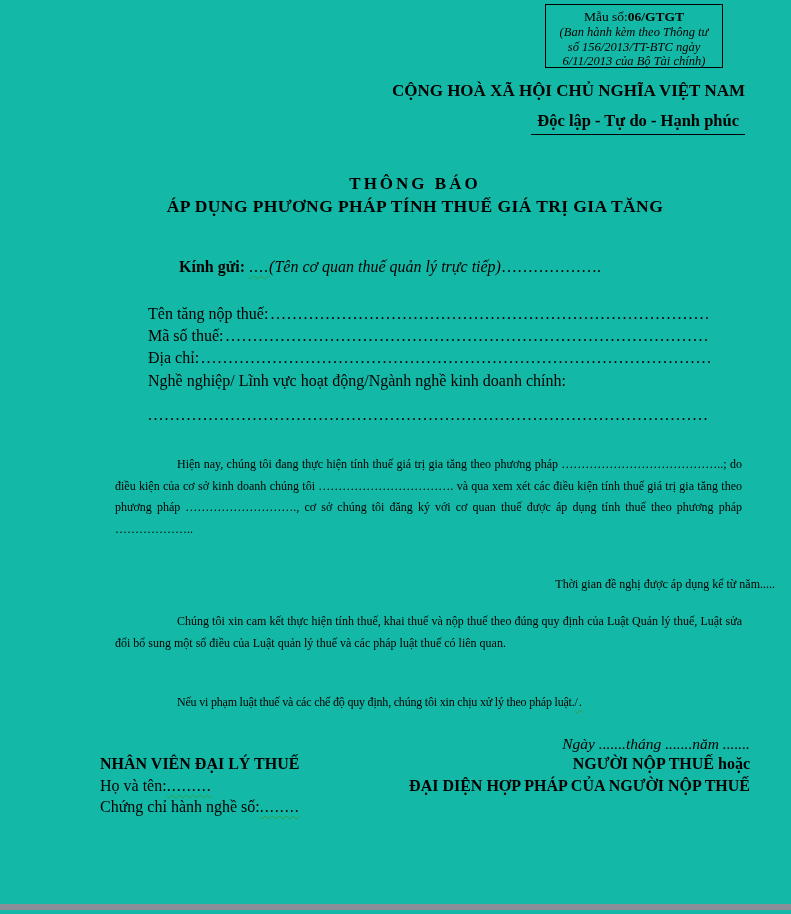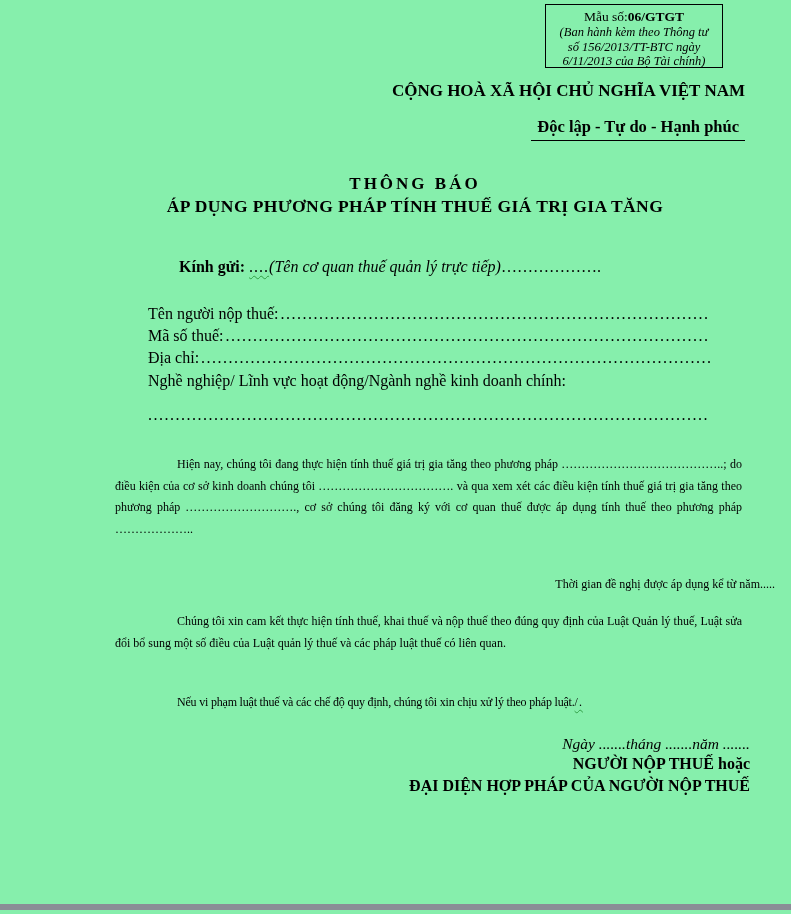--- a/index.html
+++ b/index.html
@@ -1,31 +1,31 @@
 <!DOCTYPE html>
 <html><head>
 <meta charset="utf-8">
 <style>
   html,body{margin:0;padding:0;background:#fff;}
   .page{
-    position:relative;width:791px;height:914px;background:#86efac;
+    position:relative;width:791px;height:914px;background:#14b8a6;
     font-family:"Liberation Serif","DejaVu Serif",serif;color:#000;overflow:hidden;
   }
   
   .form-box{
     position:absolute;left:545px;top:4px;width:178px;height:64px;
     border:1px solid #000;text-align:center;box-sizing:border-box;padding-top:3px;
   }
   .fb-line1{font-size:13.5px;line-height:17px;}
   .fb-line1 b{font-weight:bold;}
   .fb-italic{font-style:italic;font-size:12.5px;line-height:14.5px;}
   
   .nat-header{position:absolute;left:85px;top:80px;width:660px;text-align:right;}
   .country{font-weight:bold;font-size:17px;line-height:21px;}
-  .motto-wrap{margin-top:16px;}
+  .motto-wrap{margin-top:10px;}
   .motto{
     display:inline-block;font-weight:bold;font-size:16.5px;line-height:20px;
     border-bottom:1.5px solid #000;padding:0 6px 3px 6px;
   }
   
   .doc-title{position:absolute;left:85px;top:173px;width:660px;text-align:center;font-weight:bold;}
   .t1{font-size:17px;letter-spacing:3px;line-height:22px;}
   .t2{font-size:17.5px;letter-spacing:.4px;line-height:23px;}
   
   .salutation{position:absolute;left:179px;top:258px;font-size:16px;white-space:nowrap;}
@@ -87,21 +87,21 @@
 
   <div class="doc-title">
     <div class="t1">THÔNG BÁO</div>
     <div class="t2">ÁP DỤNG PHƯƠNG PHÁP TÍNH THUẾ GIÁ TRỊ GIA TĂNG</div>
   </div>
 
   <div class="salutation"><b>Kính gửi: </b><span class="squiggle">....</span><i>(Tên cơ quan thuế quản lý trực tiếp)</i><span>……………….</span></div>
 
   <div class="fields">
     <div class="frow">
-        <span class="flabel">Tên người nộp thuế: </span>
+        <span class="flabel">Tên tăng nộp thuế: </span>
         <span class="dotfill">................................................................................................................................</span>
       </div>
     <div class="frow">
         <span class="flabel">Mã số thuế: </span>
         <span class="dotfill">................................................................................................................................</span>
       </div>
     <div class="frow">
         <span class="flabel">Địa chỉ: </span>
         <span class="dotfill">................................................................................................................................</span>
       </div>
@@ -115,16 +115,21 @@
   <p class="para p2">Thời gian đề nghị được áp dụng kể từ năm.....</p>
   <p class="para p3">Chúng tôi xin cam kết thực hiện tính thuế, khai thuế và nộp thuế theo đúng quy định của Luật Quản lý thuế, Luật sửa đổi bổ sung một số điều của Luật quản lý thuế và các pháp luật thuế có liên quan.</p>
   <p class="para p4"><span>Nếu vi phạm luật thuế và các chế độ quy định, chúng tôi xin chịu xử lý theo pháp luật.</span><span class="squiggle">/.</span></p>
 
   <div class="sig-right">
     <div class="sr-date">Ngày .......tháng .......năm .......</div>
     <div class="sr-bold">NGƯỜI NỘP THUẾ  hoặc</div>
     <div class="sr-bold">ĐẠI DIỆN HỢP PHÁP CỦA NGƯỜI NỘP THUẾ</div>
   </div>
 
+  <div class="sig-left">
+    <div class="sl-title">NHÂN VIÊN ĐẠI LÝ THUẾ</div>
+    <div class="sl-row"><span>Họ và tên:</span><span class="squiggle">.........</span></div>
+    <div class="sl-row"><span>Chứng chỉ hành nghề số:</span><span class="squiggle">........</span></div>
+  </div>
 
   <div class="hscrollbar"></div>
 
 </div>
 
 </body></html>

